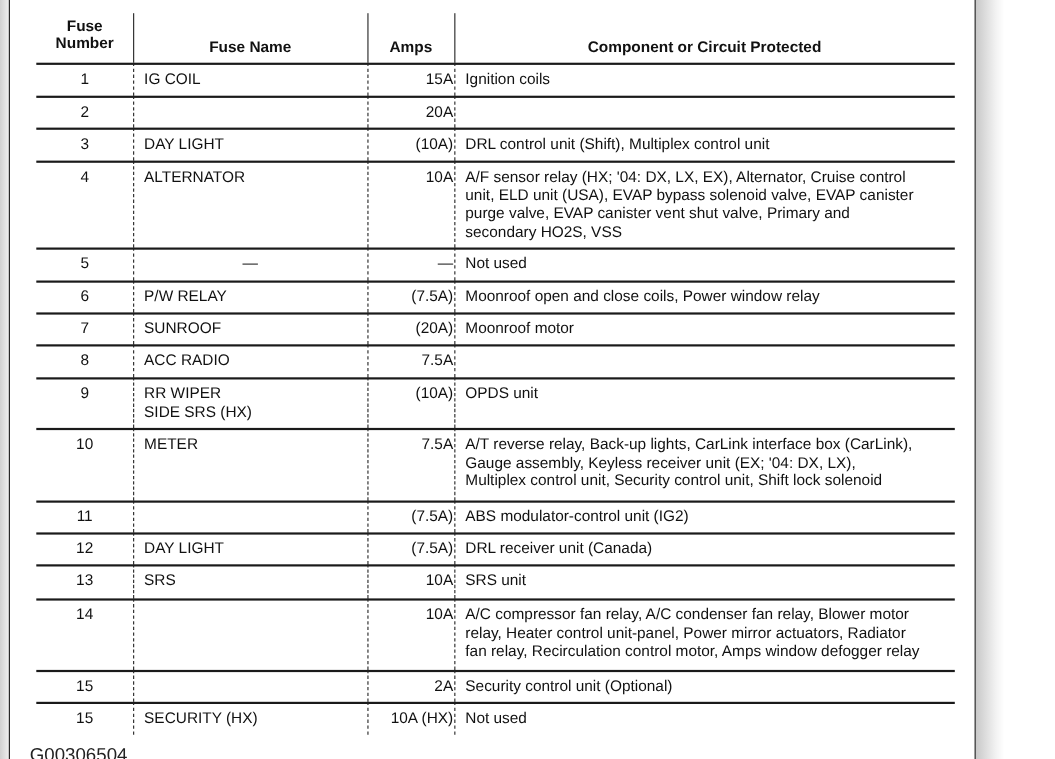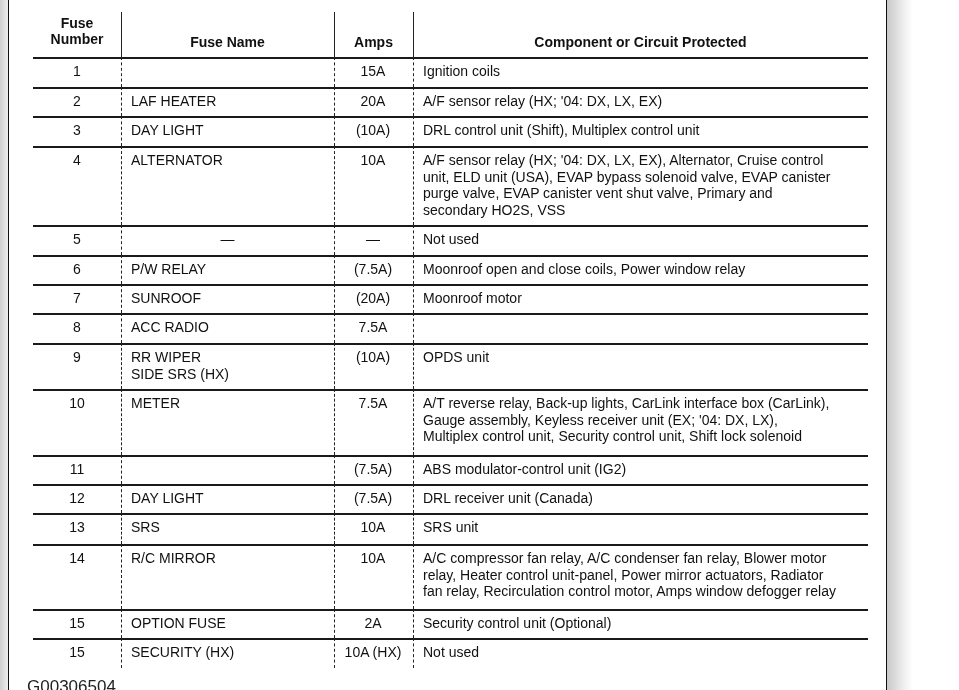--- a/index.html
+++ b/index.html
@@ -34,21 +34,21 @@
     position: absolute; left: 0; width: 835px; height: 0;
     border-top: 2px solid #1a1a1a;
   }
   .hdr {
     position: absolute; font-weight: bold; font-size: 14px; text-align: center; line-height: 16px;
   }
   .row { position: absolute; left: 0; width: 835px; }
   .cell { position: absolute; font-size: 14px; line-height: 16.5px; top: 6px; }
   .c-num { left: 0; width: 88px; text-align: center; }
   .c-name { left: 98px; width: 200px; }
-  .c-amps { left: 301px; width: 78px; text-align: center; }
+  .c-amps { left: 301px; width: 78px; text-align: right; }
   .c-comp { left: 390px; width: 445px; white-space: pre-line; }
   .c-name.center { text-align: center; left: 88px; width: 213px; }
   .caption {
     position: absolute; left: 18px; top: 677px; font-size: 17px; color: #222;
   }
 </style>
 </head>
 <body>
 
 <div class="shadow-left"></div>
@@ -60,28 +60,27 @@
     <div class="hdr" style="left:0;width:88px;top:3px;">
       <div>Fuse</div>
       <div>Number</div>
     </div>
     <div class="hdr" style="left:88px;width:213px;top:22px;">Fuse Name</div>
     <div class="hdr" style="left:301px;width:79px;top:22px;">Amps</div>
     <div class="hdr" style="left:380px;width:455px;top:22px;">Component or Circuit Protected</div>
     <div id="rows">
         <div class="row" style="top: 45px; height: 30px;">
           <div class="cell c-num">1</div>
+          <div class="cell c-name" style="white-space: pre-line;">IG COIL</div>
           <div class="cell c-amps">15A</div>
           <div class="cell c-comp">Ignition coils</div>
         </div>
         <div class="row" style="top: 75px; height: 29px;">
           <div class="cell c-num">2</div>
-          <div class="cell c-name" style="white-space: pre-line;">LAF HEATER</div>
           <div class="cell c-amps">20A</div>
-          <div class="cell c-comp">A/F sensor relay (HX; '04: DX, LX, EX)</div>
         </div>
         <div class="row" style="top: 104px; height: 30px;">
           <div class="cell c-num">3</div>
           <div class="cell c-name" style="white-space: pre-line;">DAY LIGHT</div>
           <div class="cell c-amps">(10A)</div>
           <div class="cell c-comp">DRL control unit (Shift), Multiplex control unit</div>
         </div>
         <div class="row" style="top: 134px; height: 79px;">
           <div class="cell c-num">4</div>
           <div class="cell c-name" style="white-space: pre-line;">ALTERNATOR</div>
@@ -141,29 +140,27 @@
           <div class="cell c-comp">DRL receiver unit (Canada)</div>
         </div>
         <div class="row" style="top: 501px; height: 31px;">
           <div class="cell c-num">13</div>
           <div class="cell c-name" style="white-space: pre-line;">SRS</div>
           <div class="cell c-amps">10A</div>
           <div class="cell c-comp">SRS unit</div>
         </div>
         <div class="row" style="top: 532px; height: 65px;">
           <div class="cell c-num">14</div>
-          <div class="cell c-name" style="white-space: pre-line;">R/C MIRROR</div>
           <div class="cell c-amps">10A</div>
           <div class="cell c-comp">A/C compressor fan relay,  A/C condenser fan relay, Blower motor
 relay, Heater control unit-panel,  Power mirror actuators, Radiator
 fan relay, Recirculation control motor, Amps window defogger relay</div>
         </div>
         <div class="row" style="top: 597px; height: 29px;">
           <div class="cell c-num">15</div>
-          <div class="cell c-name" style="white-space: pre-line;">OPTION FUSE</div>
           <div class="cell c-amps">2A</div>
           <div class="cell c-comp">Security control unit (Optional)</div>
         </div>
         <div class="row" style="top: 626px; height: 30px;">
           <div class="cell c-num">15</div>
           <div class="cell c-name" style="white-space: pre-line;">SECURITY (HX)</div>
           <div class="cell c-amps">10A (HX)</div>
           <div class="cell c-comp">Not used</div>
         </div>
       </div>

